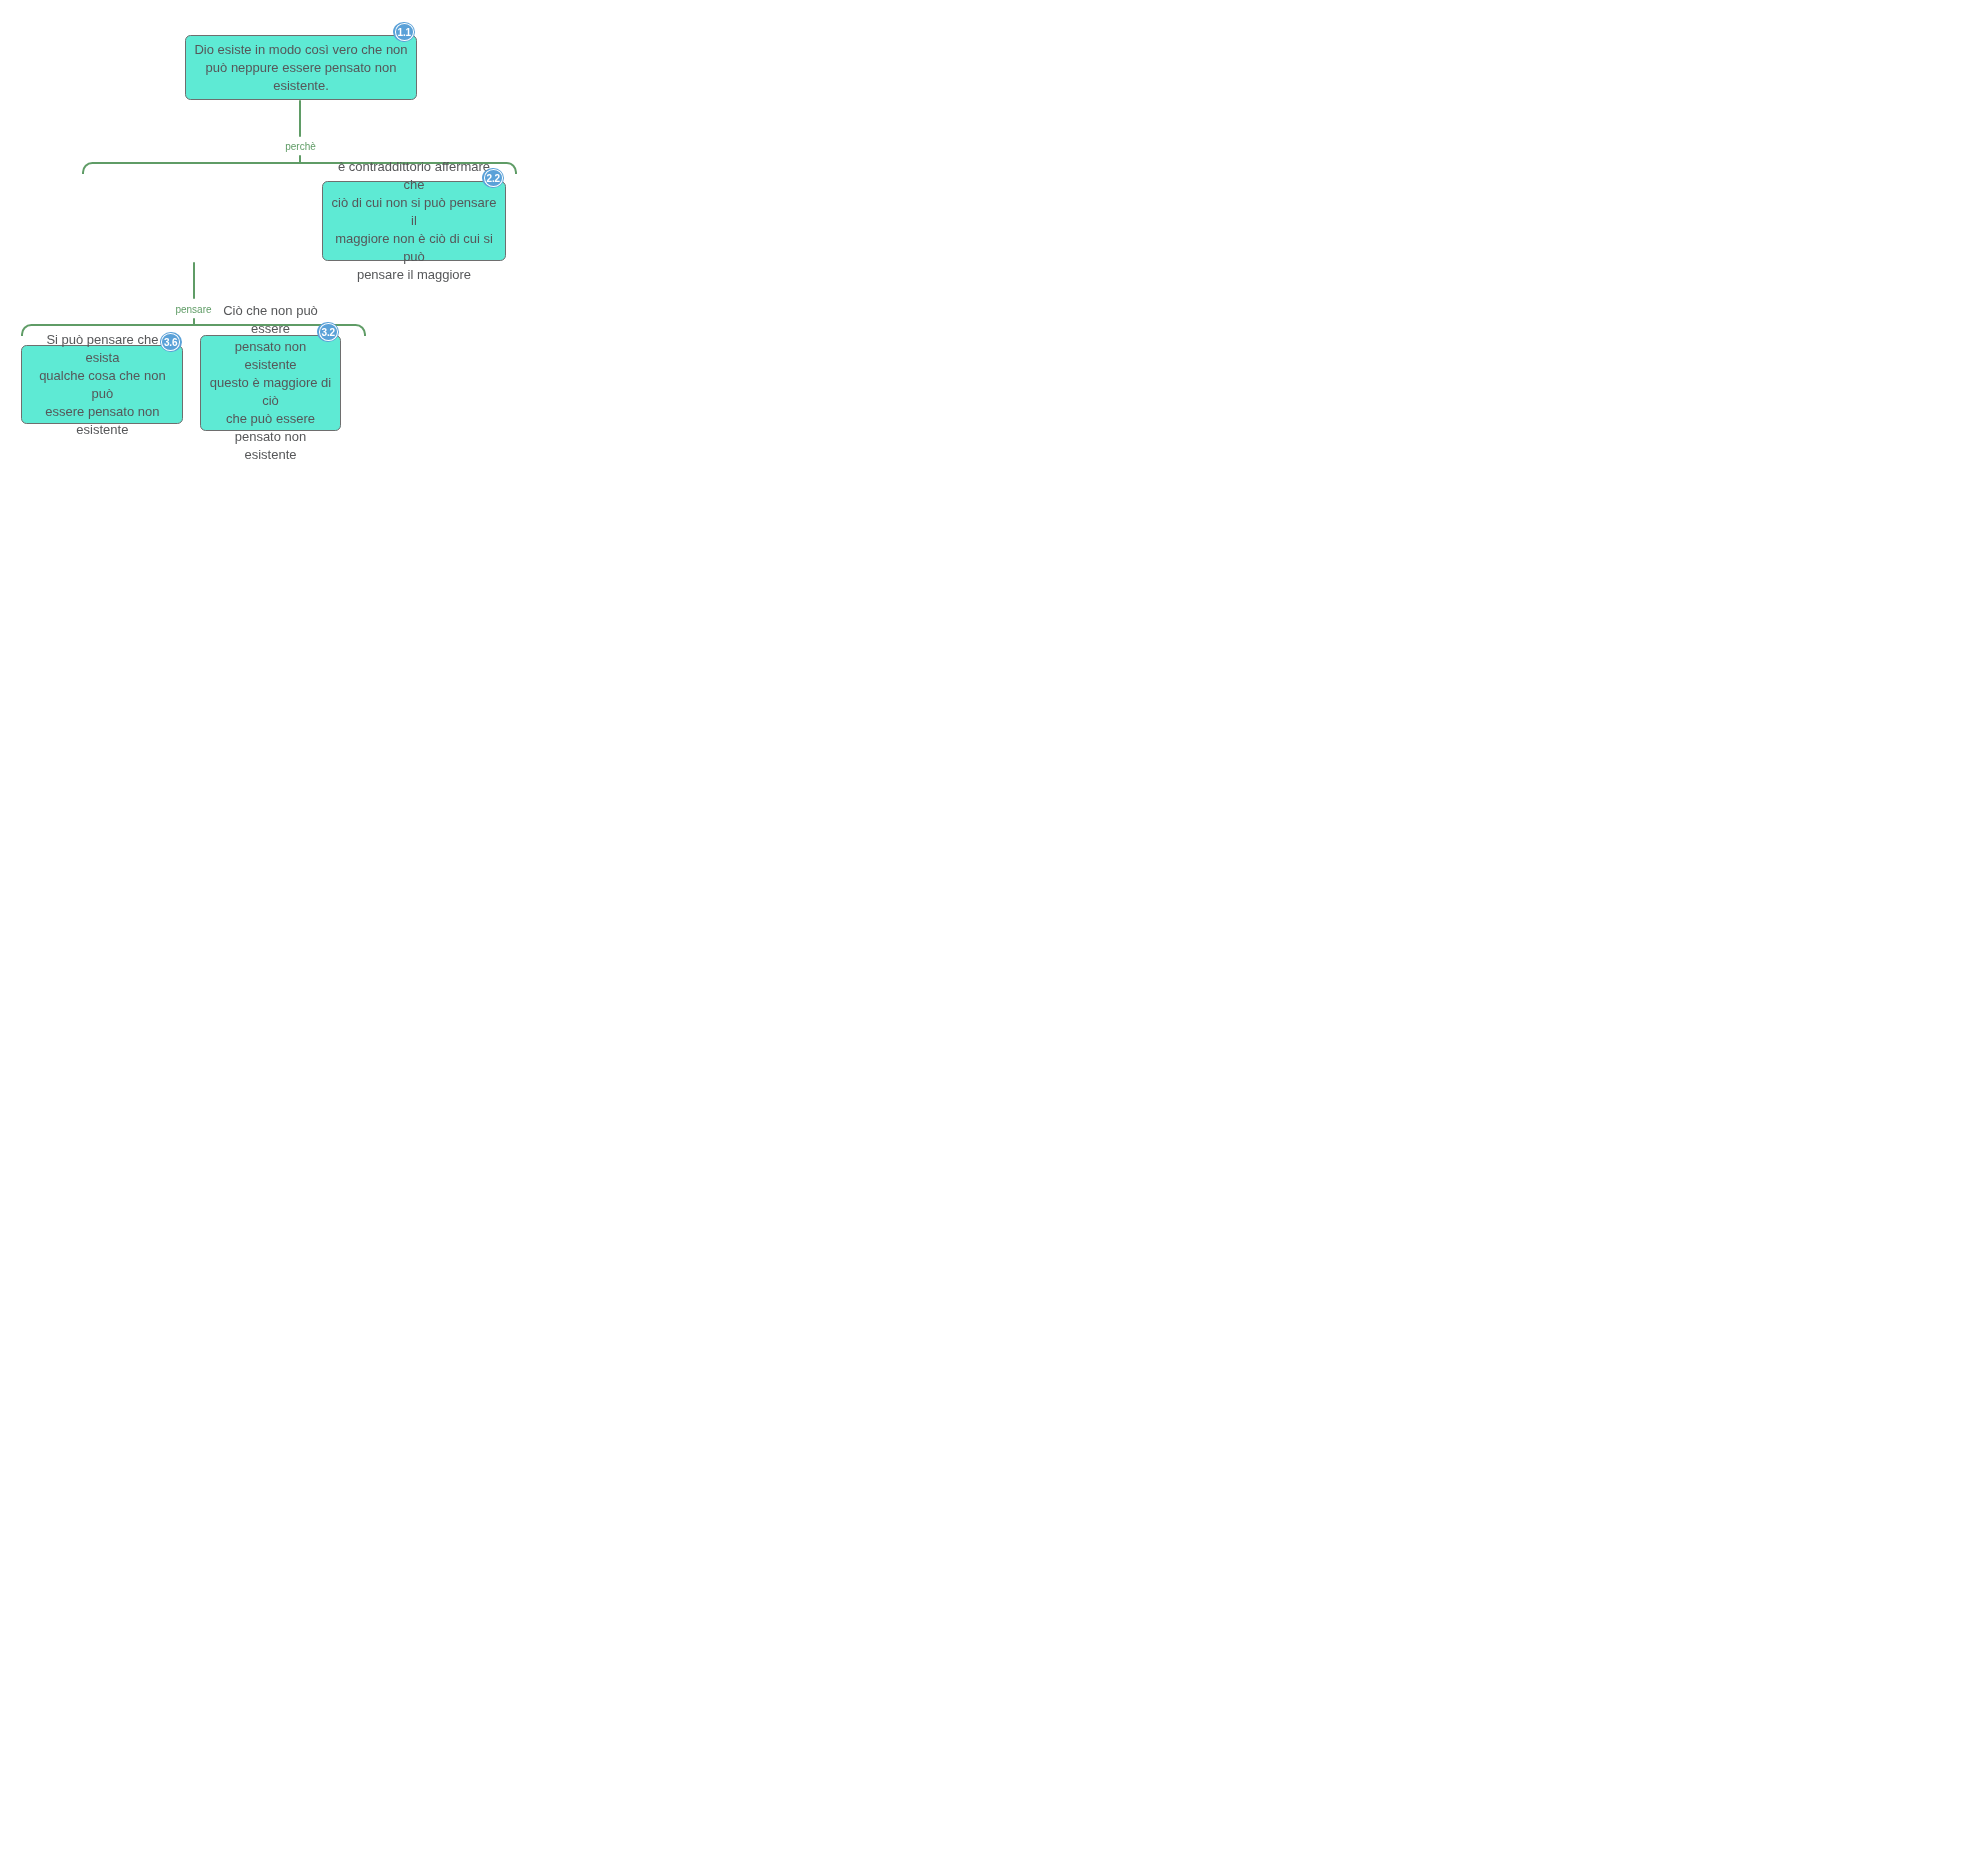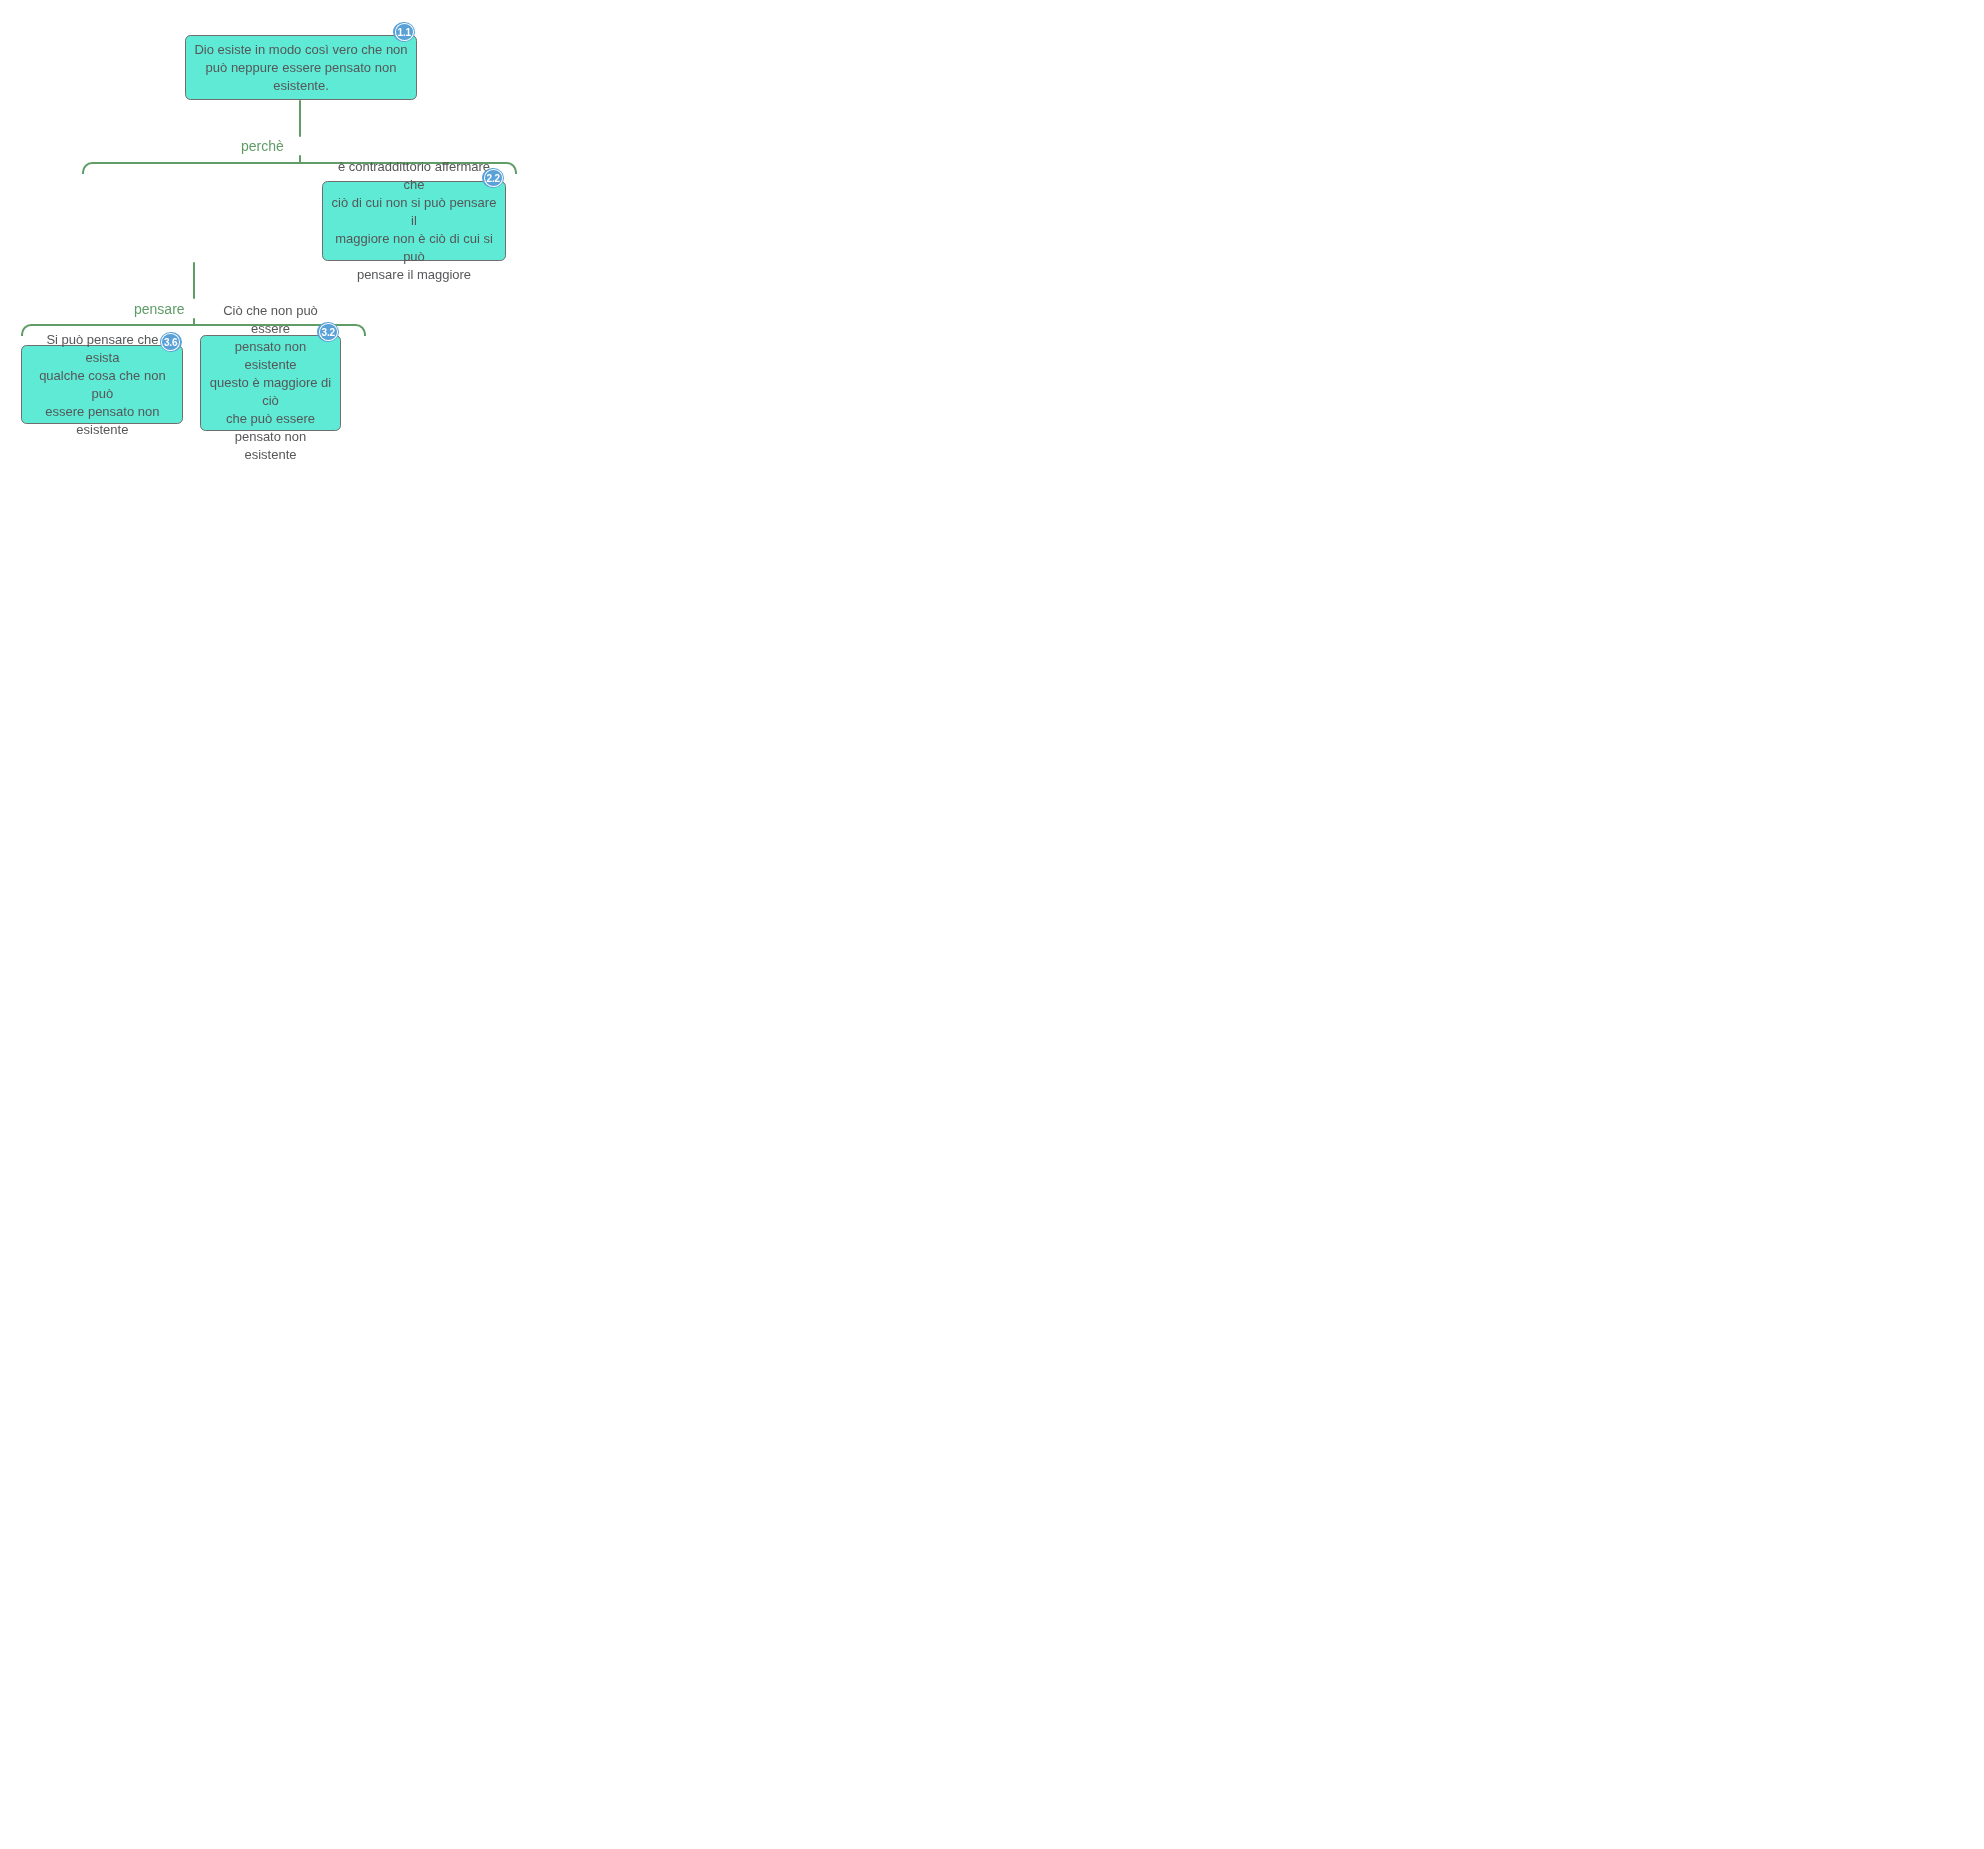--- a/index.html
+++ b/index.html
@@ -73,23 +73,23 @@
   .bracket{
     position:absolute;
     border-top:2.4px solid var(--green);
     border-left:2.4px solid var(--green);
     border-right:2.4px solid var(--green);
     border-radius:10.3px 10.3px 0 0;
   }
   .edge-label{
     position:absolute;
     width:119px;
-    text-align:left;
+    text-align:center;
     color:var(--green);
-    font-size:14px;
+    font-size:10px;
     line-height:13.5px;
   }
 </style>
 </head>
 <body>
 
 <div class="canvas">
 
   <div class="stem" style="left:299px;top:100px;height:37px;"></div>
   <div class="edge-label" style="left:241px;top:140px;">perchè</div>

